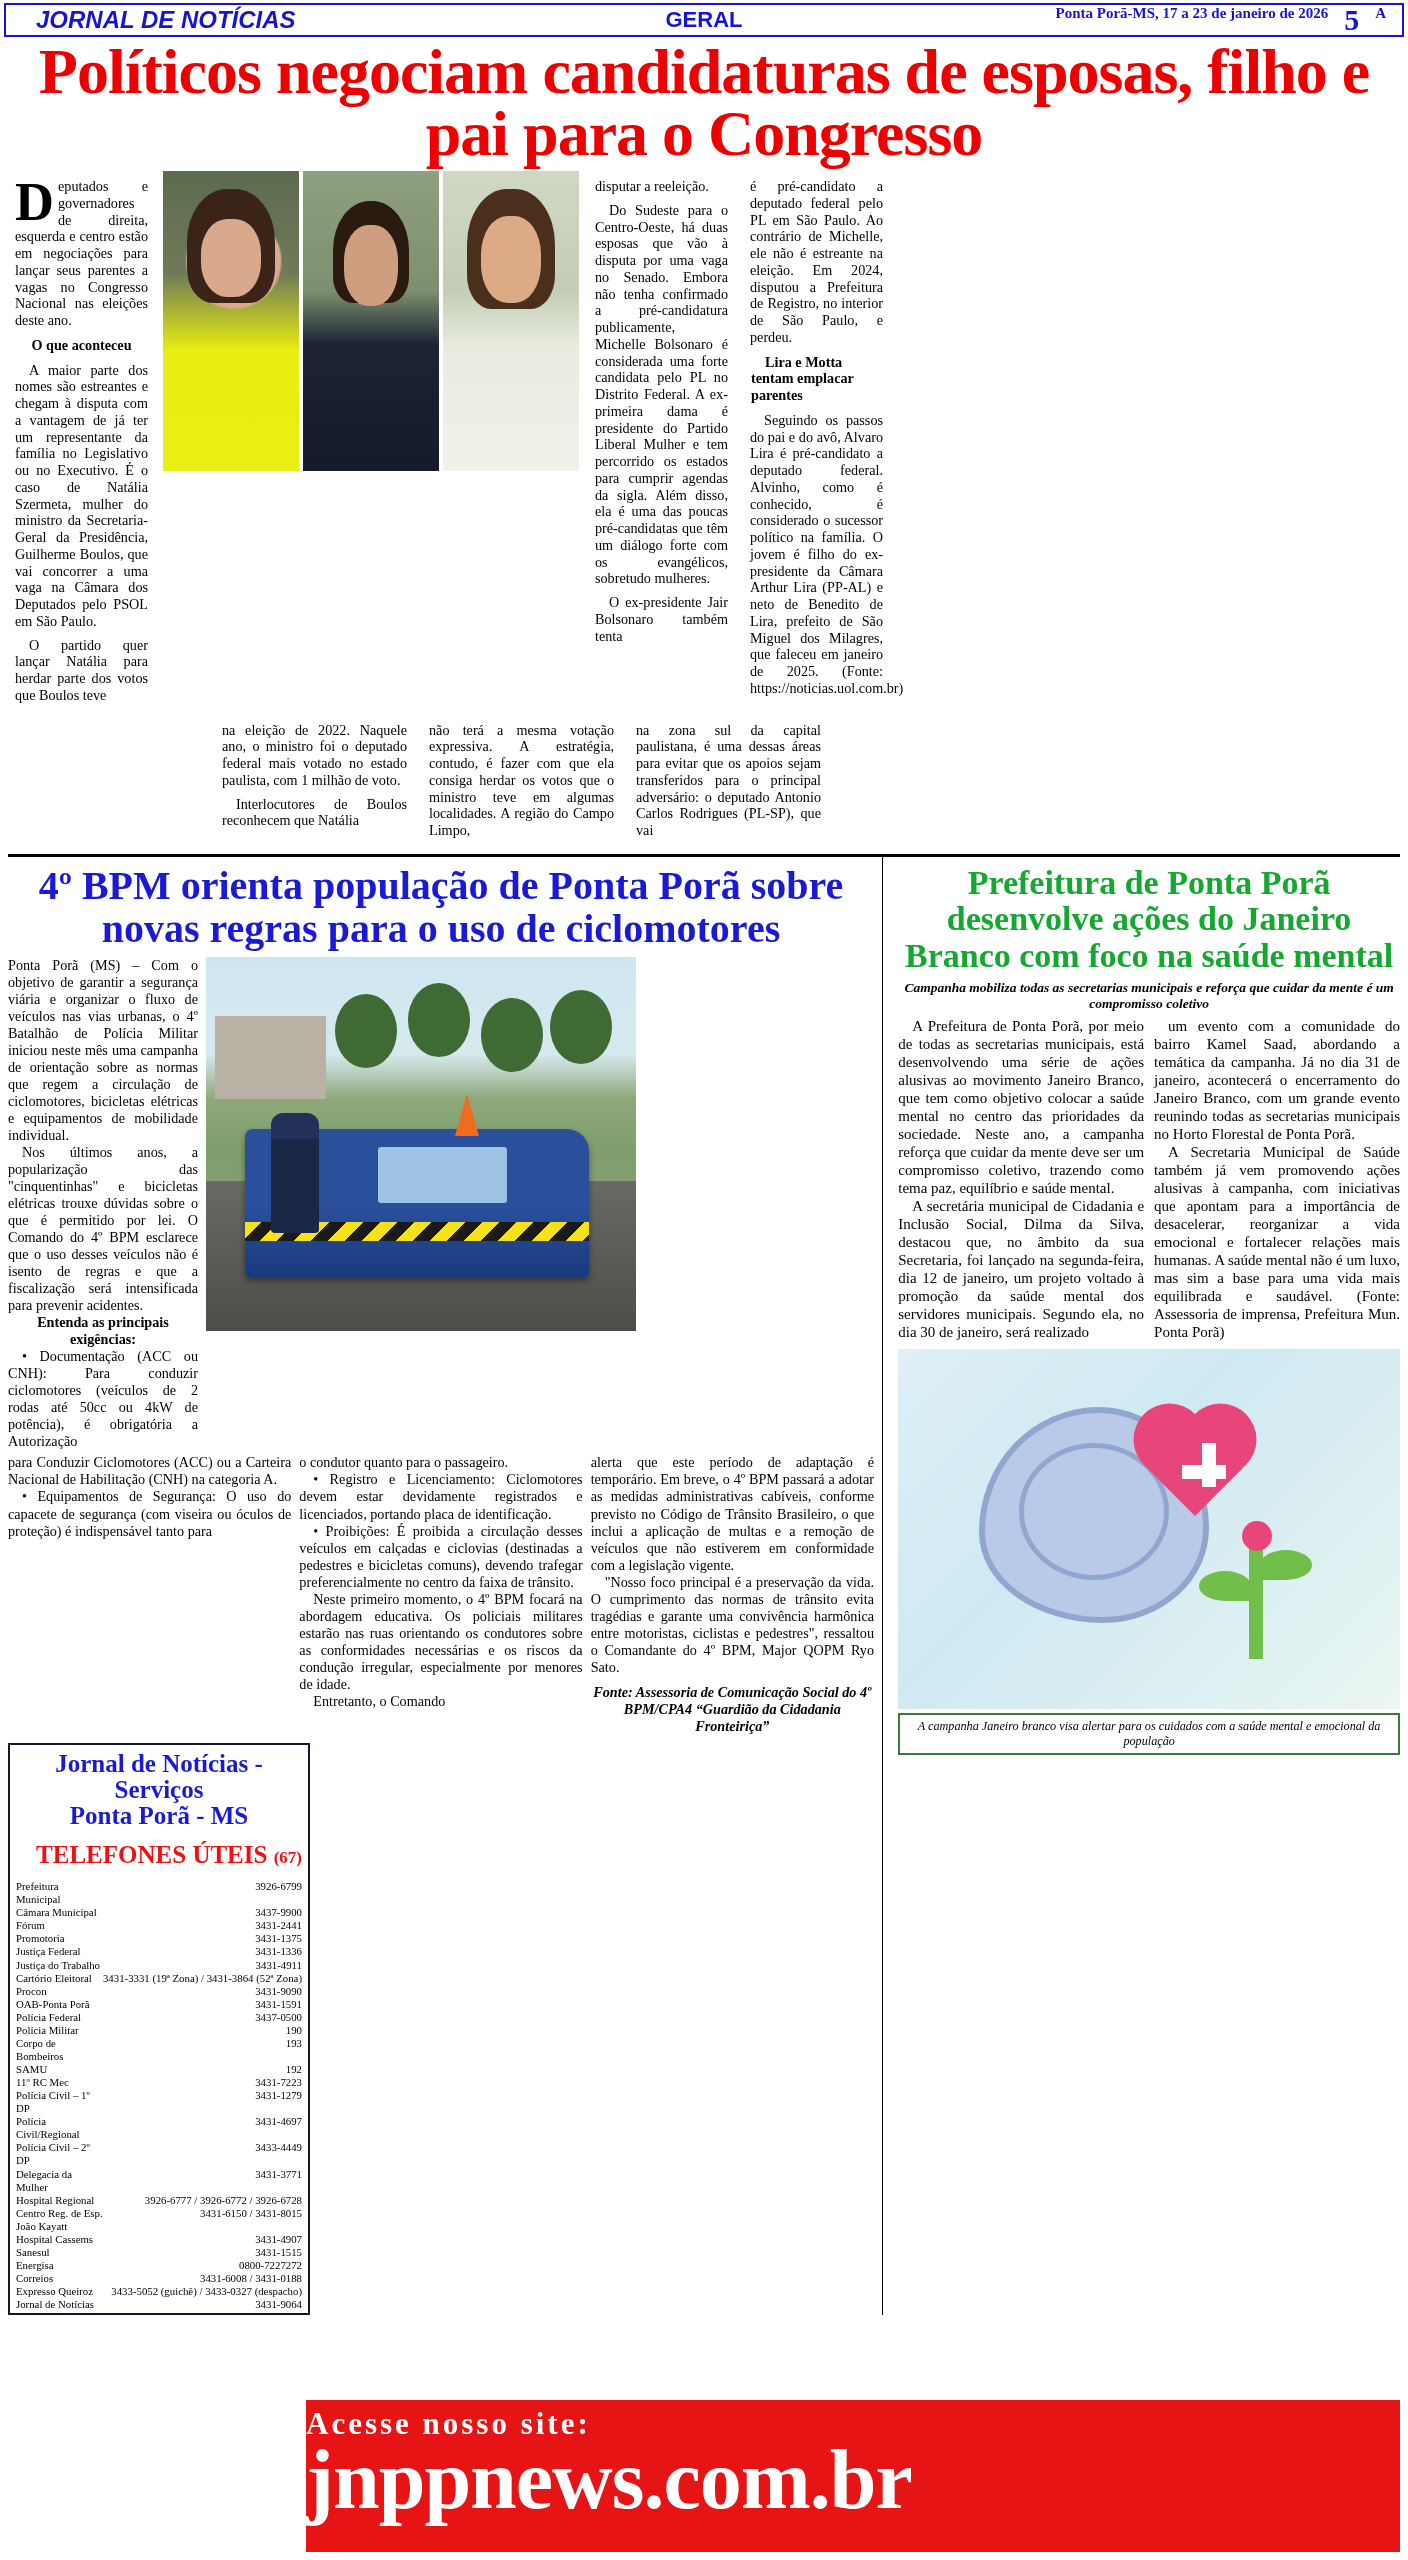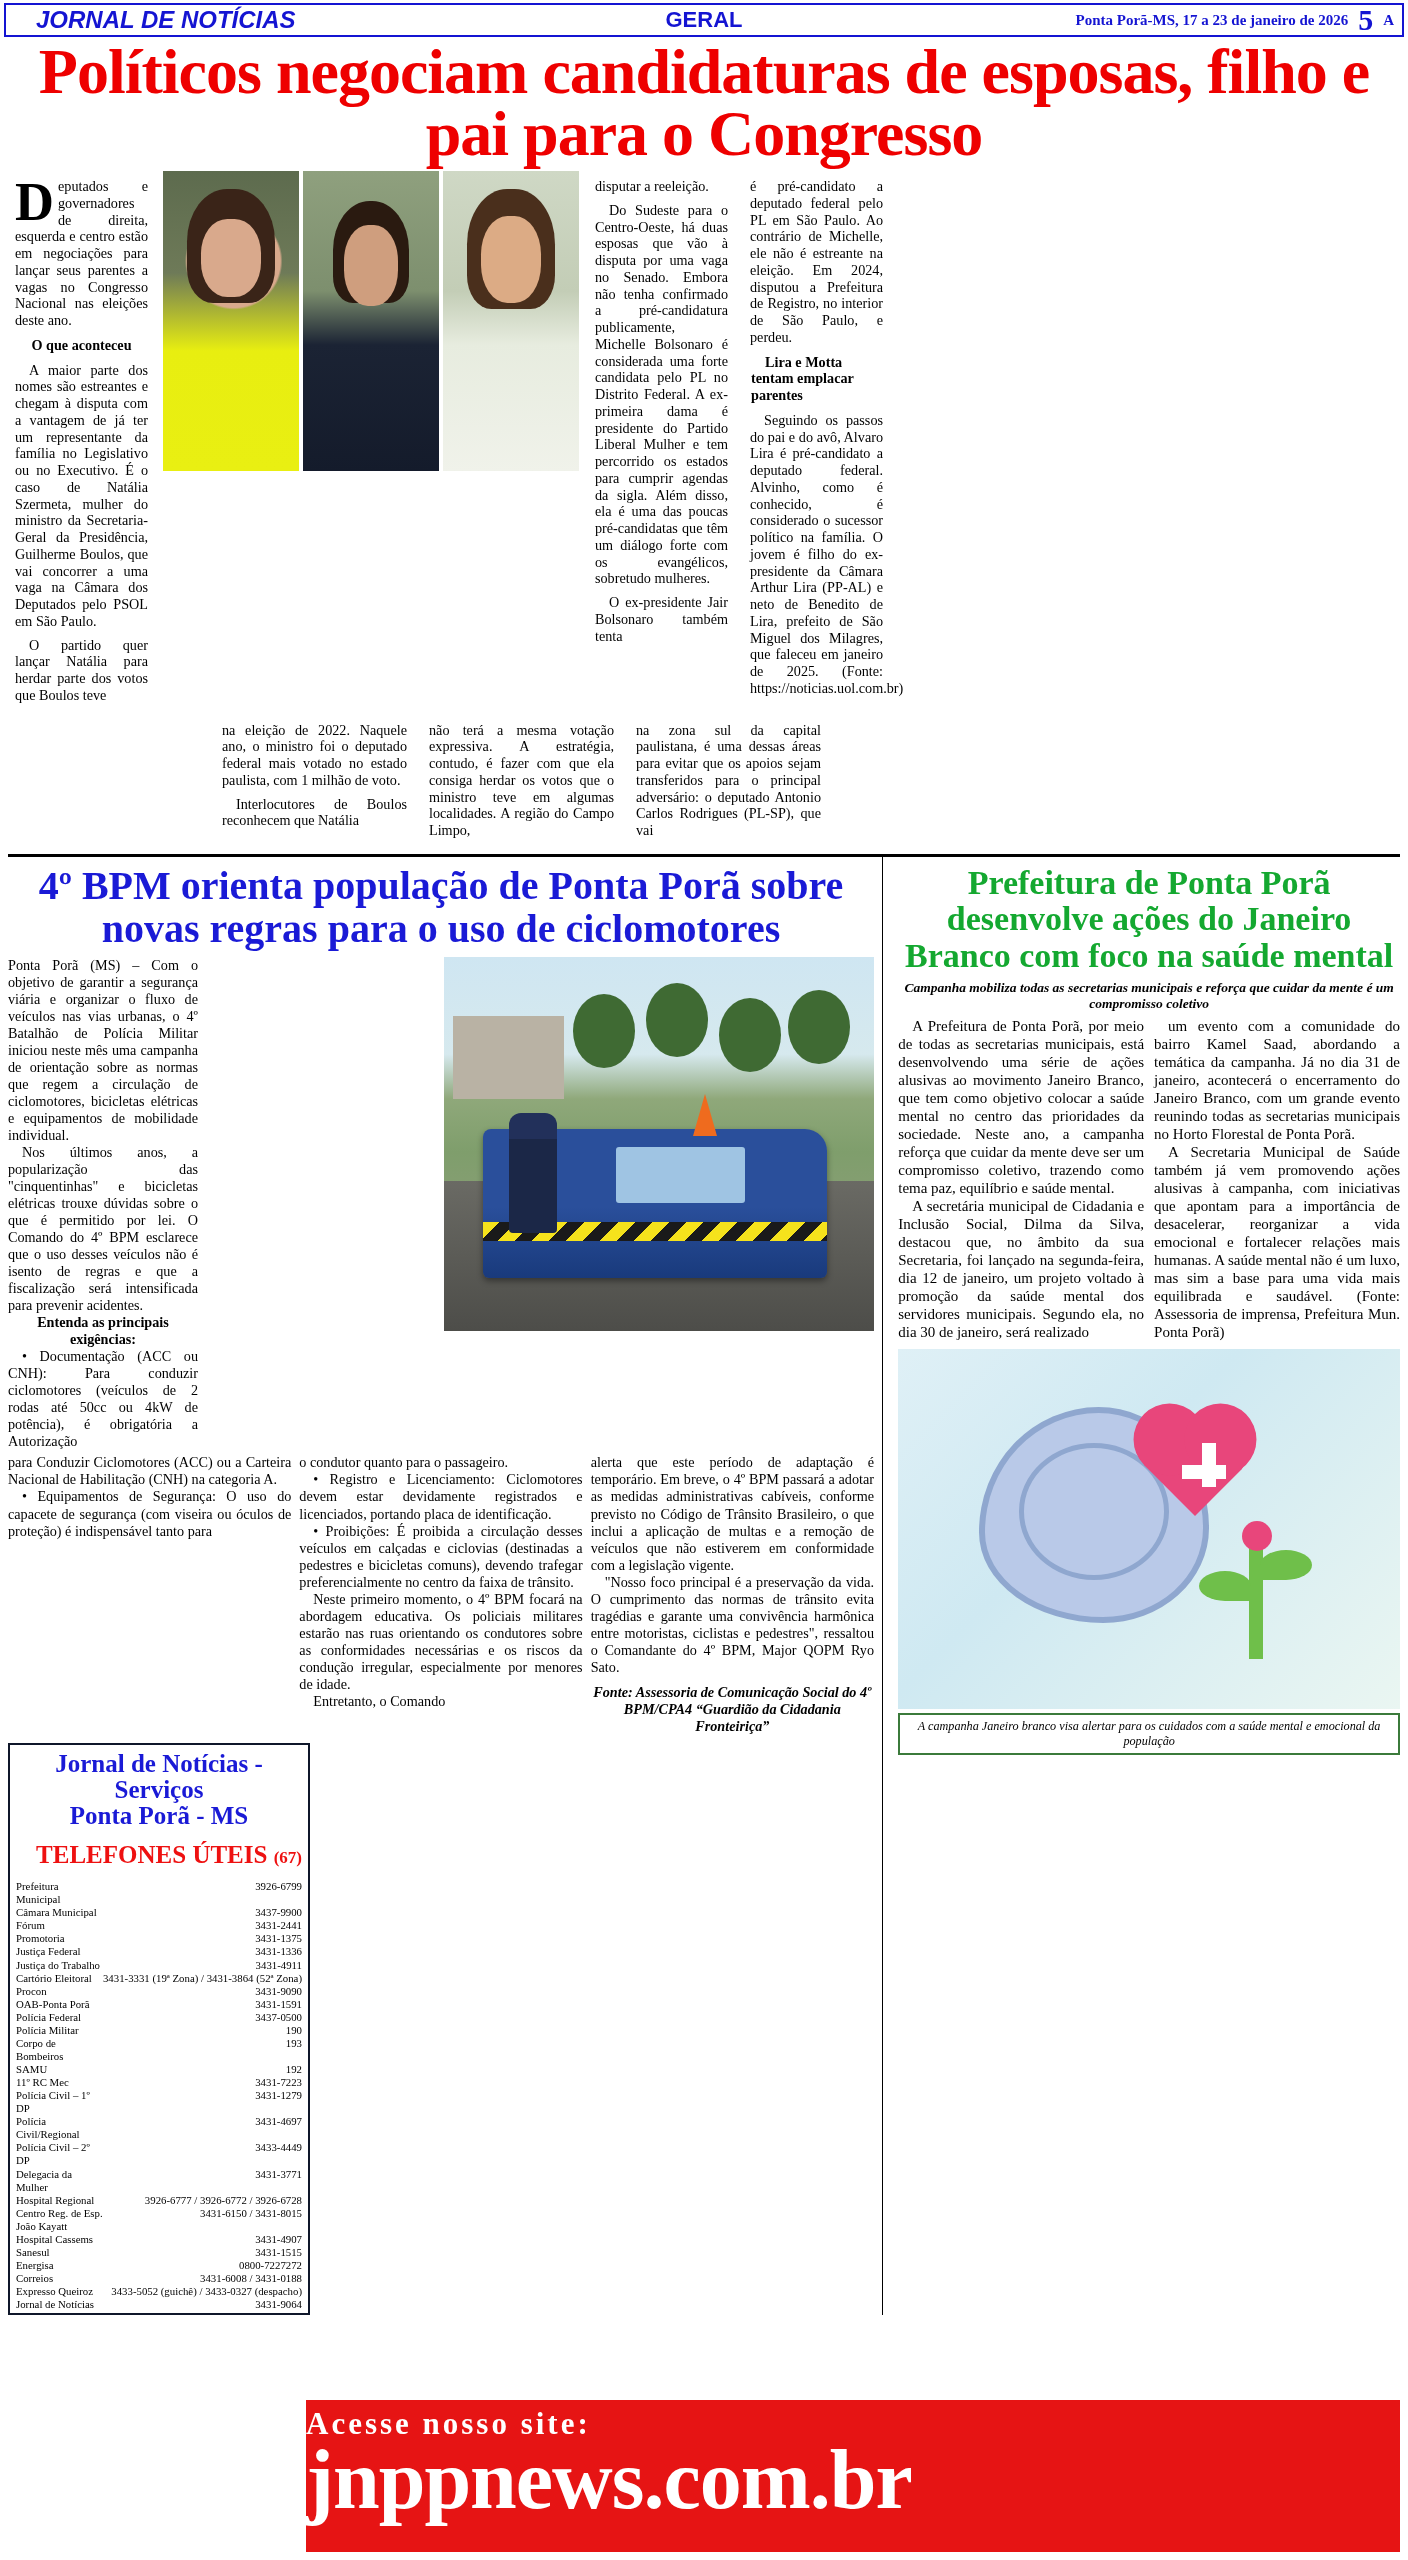--- a/index.html
+++ b/index.html
@@ -25,22 +25,22 @@
     font-size:24px; color:#1414d2;
     letter-spacing:0px;
     padding-left:30px;
   }
   .masthead .mh-center {
     position:absolute; left:0; right:0; text-align:center;
     font-family:"Liberation Sans", sans-serif;
     font-weight:bold; font-size:22px; color:#1414d2;
   }
   .masthead .mh-right {
-    margin-left:auto; padding-right:8px;
-    display:flex; align-items:center; gap:10px;
+    margin-left:auto; padding-right:16px;
+    display:flex; align-items:flex-start; gap:16px;
     position:relative; z-index:2;
   }
   .mh-date { font-weight:bold; font-size:15px; color:#1414d2; }
   .mh-page { font-weight:bold; font-size:30px; color:#1414d2; line-height:1; }
   .mh-page-sub { font-weight:bold; font-size:15px; color:#1414d2; }
 
   
   .main-headline {
     margin:4px 8px 0 8px;
     text-align:center;
@@ -104,21 +104,21 @@
   }
   .prefe-headline {
     color:#14a830; font-weight:bold; font-size:34px; line-height:1.07;
     text-align:center; margin-top:8px;
   }
   .prefe-sub {
     font-style:italic; font-weight:bold; font-size:13.5px; text-align:center;
     margin-top:6px; line-height:1.16;
   }
 
-  .bpm-body { display:flex; gap:8px; margin-top:6px;justify-content:space-between; }
+  .bpm-body { display:flex; gap:8px; margin-top:6px; }
   .bpm-c1 { width:190px; flex:0 0 190px; font-size:14.2px; line-height:1.2; text-align:justify; }
   .bpm-photo { width:430px; height:374px; flex:0 0 430px; position:relative; overflow:hidden;
       background:linear-gradient(to bottom,#cfe6f2 0%, #d6e9ee 26%, #8fa87a 38%, #7f9e6c 52%, #9a9f86 100%); }
   .bpm-photo .road { position:absolute; left:0; right:0; bottom:0; height:40%;
       background:linear-gradient(to bottom,#6a6a64,#4d4d49); }
   .bpm-photo .truck { position:absolute; left:9%; bottom:14%; width:80%; height:40%;
       background:linear-gradient(to bottom,#2a4f9b 0%, #2a4f9b 52%, #193a7c 100%);
       border-radius:8px 22px 6px 6px; box-shadow:0 3px 6px rgba(0,0,0,.4); }
   .bpm-photo .truckwin { position:absolute; left:40%; bottom:34%; width:30%; height:15%;
       background:#9fc4e3; border-radius:3px; }

